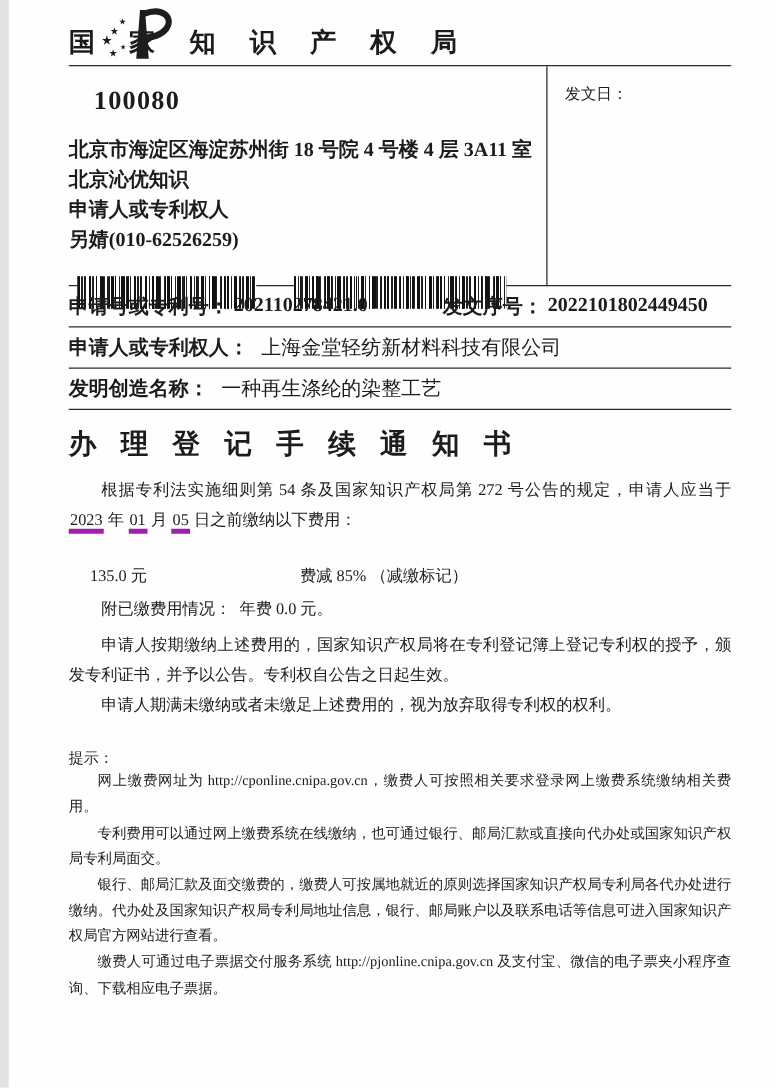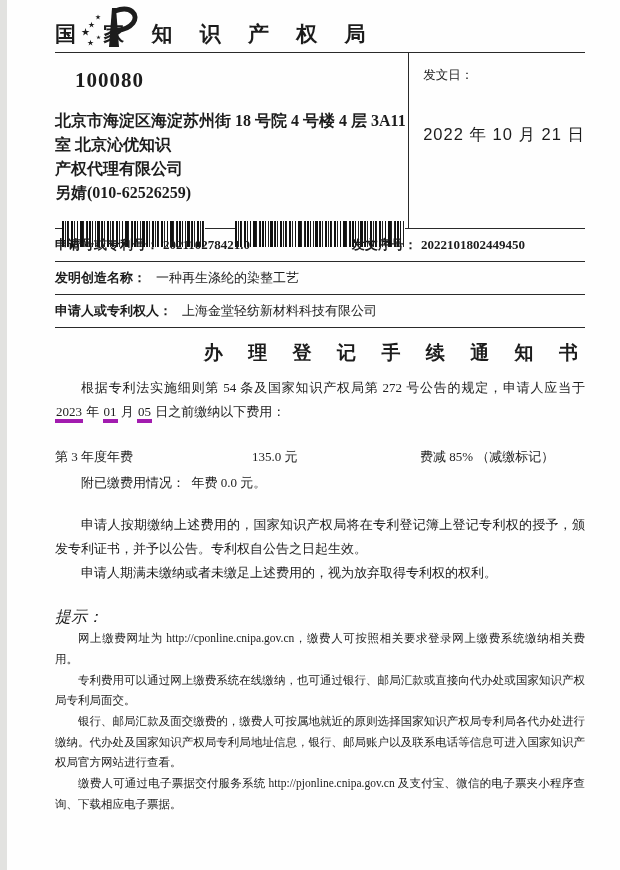--- a/index.html
+++ b/index.html
@@ -53,48 +53,48 @@
       repeating-linear-gradient(90deg,#111 0 1px,transparent 1px 5px),
       repeating-linear-gradient(90deg,#111 0 2px,transparent 2px 9px),
       repeating-linear-gradient(90deg,#222 0 1px,#fff 1px 3px);
   }
   .barcode.b1{width:143px;}
   .barcode.b2{width:170px;}
   
   .meta-row{
     display:flex;align-items:center;
     min-height:32px;border-bottom:1.2px solid #2a2a2a;
-    font-size:13px;
+    font-size:16px;
   }
   .meta-row .lbl{font-weight:bold;white-space:nowrap;}
   .meta-row .val{font-weight:bold;margin-left:4px;text-align:center;}
   .meta-row .val.normal{font-weight:normal;margin-left:10px;}
-  .meta-col2{margin-left:102px;}
+  .meta-col2{margin-left:60px;}
   
   .notice-title{
-    text-align:right;margin-top:12px;
-    font-size:19px;font-weight:bold;letter-spacing:7px;white-space:nowrap;font-family:Liberation Mono, monospace;
+    text-align:left;margin-top:12px;
+    font-size:22px;font-weight:bold;letter-spacing:7px;white-space:nowrap;
   }
   .para{
     font-size:13px;line-height:1.85;text-indent:2em;
     margin:0;text-align:justify;
   }
   .intro{margin-top:10px;}
   .u{border-bottom:4px solid #a21caf;padding:0 1px;}
   .fee-grid{
     display:flex;margin-top:24px;font-size:13px;
   }
   .fee-item{width:180px;}
   .fee-amount{width:168px;margin-left:17px;}
   .fee-reduction{flex:1;}
   .paid-note{margin-top:8px;font-size:13px;text-indent:2em;}
-  .body-paras{margin-top:21px;}
+  .body-paras{margin-top:8px;}
   
   .hints{margin-top:22px;}
-  .hints-label{font-size:16px;font-style:italic;}
+  .hints-label{font-size:12px;}
   .hint{
     font-size:11.5px;line-height:1.8;text-indent:2em;margin:0;
     text-align:justify;
   }
 </style>
 </head>
 <body>
 
 <div class="page">
   <div class="inner">
@@ -111,55 +111,53 @@
       </svg>
       <div class="org-title">国 家 知 识 产 权 局</div>
     </div>
     <div class="rule"></div>
 
     <div class="addr-wrap">
       <div class="addr-left">
         <div class="postal">100080</div>
         <div class="addr-lines">
           <div>北京市海淀区海淀苏州街 18 号院 4 号楼 4 层 3A11 室  北京沁优知识</div>
-          <div>产权代理有限公司</div>
+          <div>申请人或专利权人</div>
           <div>另婧(010-62526259)</div>
         </div>
         <div class="barcodes">
           <div class="barcode b1"></div>
           <div class="barcode b2"></div>
         </div>
       </div>
       <div class="addr-right">
         <div class="issue-label">发文日：</div>
-        <div class="issue-date">2022 年 10 月 21 日</div>
       </div>
     </div>
 
     <div class="rule" style="margin-top:-1px;"></div>
     <div class="meta-row">
       <span class="lbl">申请号或专利号：</span>
       <span class="val">202110278421.0</span>
       <span class="lbl meta-col2">发文序号：</span>
       <span class="val">2022101802449450</span>
     </div>
     <div class="meta-row">
+      <span class="lbl">申请人或专利权人：</span>
+      <span class="val normal">上海金堂轻纺新材料科技有限公司</span>
+    </div>
+    <div class="meta-row">
       <span class="lbl">发明创造名称：</span>
       <span class="val normal">一种再生涤纶的染整工艺</span>
-    </div>
-    <div class="meta-row">
-      <span class="lbl">申请人或专利权人：</span>
-      <span class="val normal">上海金堂轻纺新材料科技有限公司</span>
     </div>
 
     <div class="notice-title">办 理 登 记 手 续 通 知 书</div>
     <p class="para intro"><span>根据专利法实施细则第 54 条及国家知识产权局第 272 号公告的规定，申请人应当于 </span><span class="u">2023</span><span> 年 </span><span class="u">01</span><span> 月 </span><span class="u">05</span><span> 日</span><span>之前缴纳以下费用：</span></p>
 
     <div class="fee-grid">
-      <div class="fee-item">第 3 年度年费</div>
       <div class="fee-amount">135.0 元</div>
       <div class="fee-reduction">费减 85%  （减缴标记）</div>
     </div>
     <div class="paid-note">
       <span>附已缴费用情况：</span>&nbsp;
       <span>年费 0.0 元。</span>
     </div>
 
     <div class="body-paras">
       <p class="para">申请人按期缴纳上述费用的，国家知识产权局将在专利登记簿上登记专利权的授予，颁发专利证书，并予以公告。专利权自公告之日起生效。</p>

